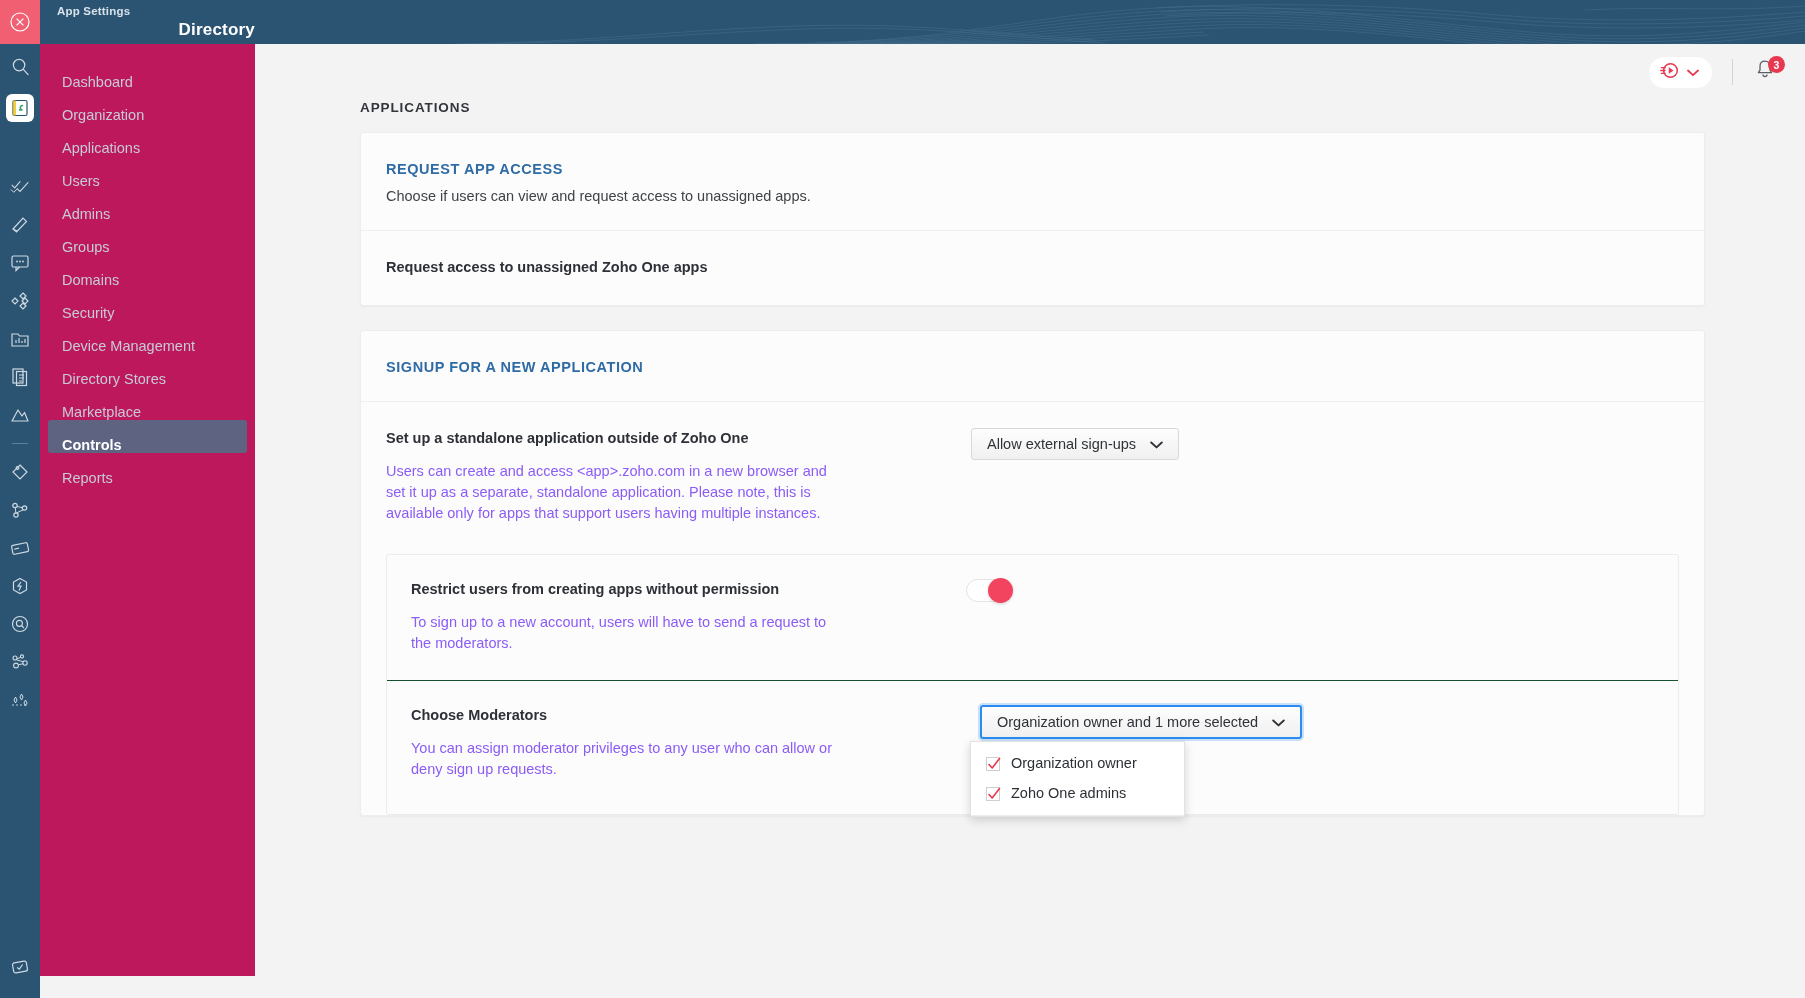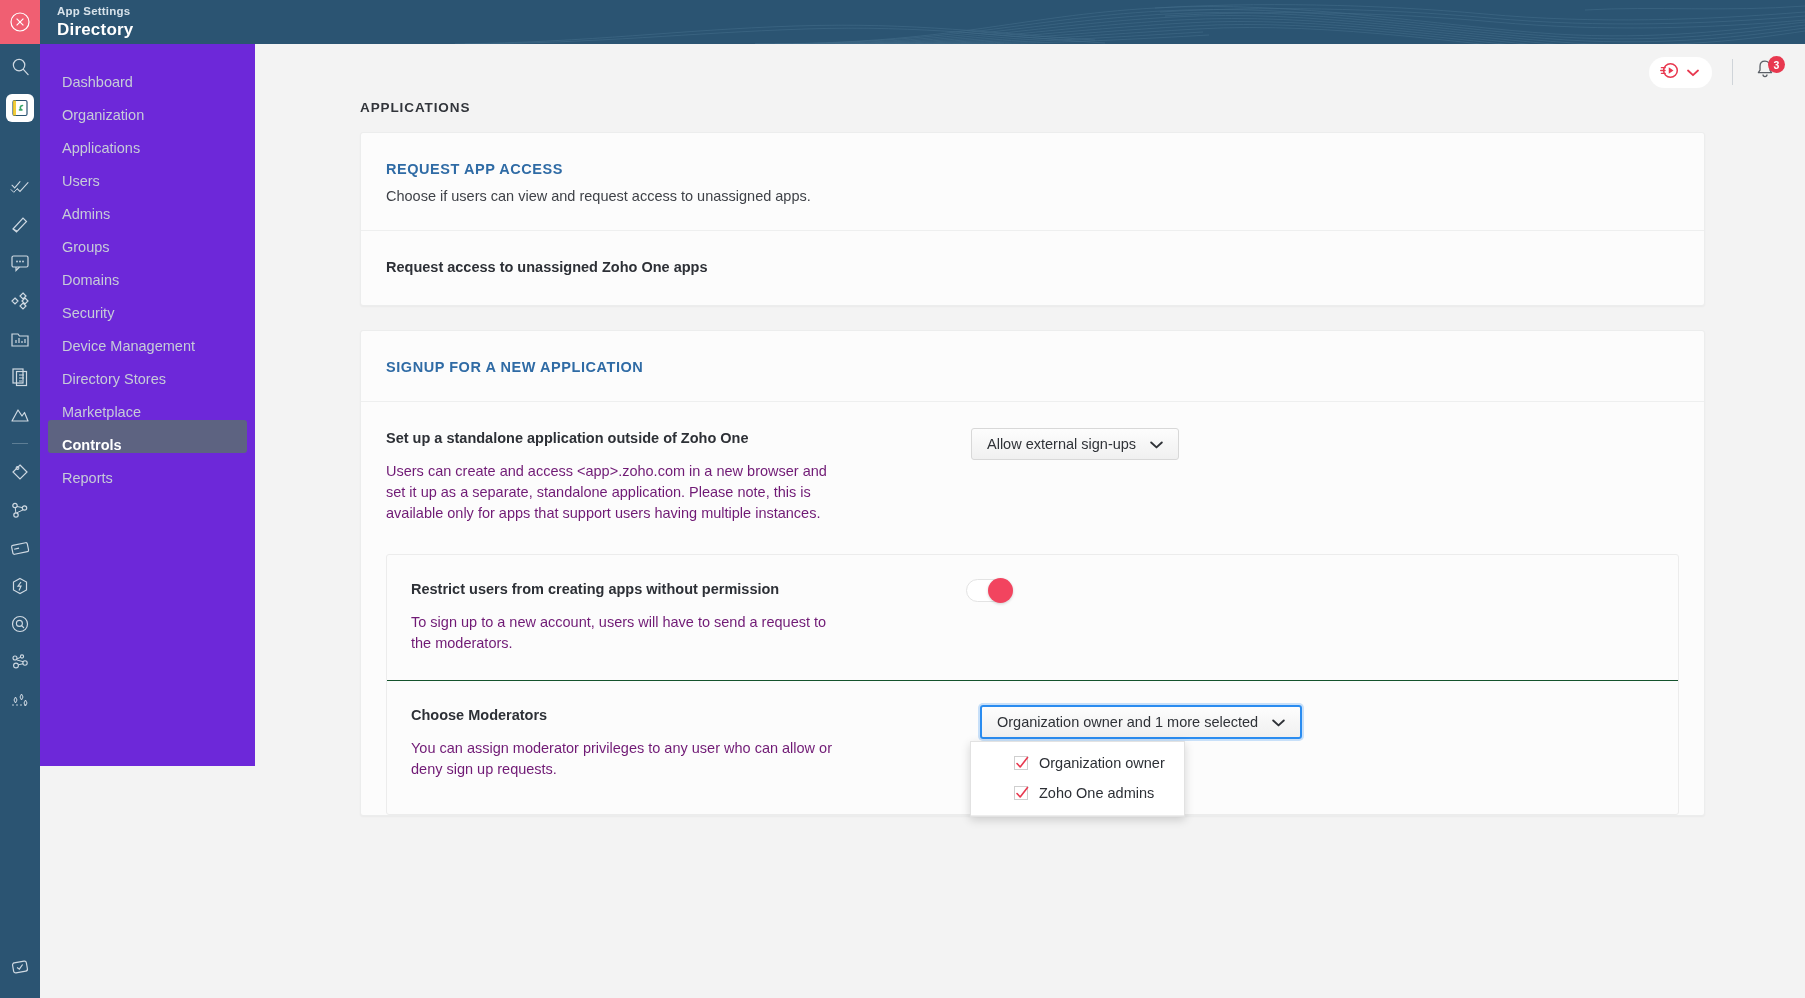--- a/index.html
+++ b/index.html
@@ -37,37 +37,38 @@
     background: #ffffff;
     width: 28px; height: 28px; border-radius: 6px;
     margin: 6px 0;
   }
   .rail-sep { width: 16px; height: 1px; background: #5e7e95; margin: 9px 0; }
   .rail-spacer { flex: 1 1 auto; }
 
   
   .sidebar {
     position: absolute; left: 40px; top: 0;
-    width: 215px; height: 766px;
-    background: #6d28d9;
+    width: 215px; height: 976px;
+    background: #be185d;
     z-index: 5;
   }
   .sidebar-head {
     height: 44px;
     background: #2b5472;
     padding: 4px 0 0 17px;
     overflow: hidden;
   }
   .sb-eyebrow {
     font-size: 11.5px; color: #d7e2ea; letter-spacing: .2px; line-height: 15px;
     font-weight: 600;
   }
   .sb-title {
     font-size: 17px; color: #ffffff; font-weight: bold; line-height: 22px;
     letter-spacing: .2px;
+    text-align: right;
   }
   .nav { padding-top: 13px; }
   .nav-item {
     height: 33px; margin: 0 8px;
     display: flex; align-items: flex-end;
     padding-left: 14px; border-radius: 3px;
     color: #c6cbd8; font-size: 14.5px; cursor: pointer;
   }
   .nav-item.active { background: #5d6381; color: #ffffff; font-weight: 600; }
 
@@ -128,21 +129,21 @@
   }
   .card-title {
     font-size: 14.5px; color: #2f6ba5; letter-spacing: .55px;
     font-weight: 600; margin-bottom: 9px;
   }
   .card-sub { font-size: 14.5px; color: #3f4248; line-height: 20px; }
   .card-body { padding: 26px 25px 28px 25px; display: flex; }
   .col-left { width: 560px; flex: none; }
   .col-right { flex: 1 1 auto; padding-left: 25px; }
   .row-title { font-size: 14.5px; font-weight: bold; color: #2d3036; line-height: 20px; }
-  .row-desc { font-size: 14.5px; color: #701a75; line-height: 21px; margin-top: 13px; max-width: 460px; }
+  .row-desc { font-size: 14.5px; color: #8b5cf6; line-height: 21px; margin-top: 13px; max-width: 460px; }
 
   .ddbtn {
     display: inline-flex; align-items: center; justify-content: center; gap: 14px;
     height: 32px; padding: 0 15px;
     background: linear-gradient(#fdfdfd,#f0f0f0);
     border: 1px solid #d8d8d8; border-radius: 3px;
     font-size: 14.5px; color: #2f3237; cursor: pointer;
     white-space: nowrap;
   }
   .ddbtn.focus {
@@ -181,22 +182,22 @@
   .menu {
     position: absolute; top: 36px; left: 14px;
     width: 215px;
     background: #ffffff;
     border: 1px solid #e2e2e2;
     box-shadow: 0 3px 9px rgba(0,0,0,.16);
     z-index: 40;
     padding: 6px 0 0 0;
   }
   .menu-item {
-    display: flex; align-items: center; gap: 11px;
-    padding: 7px 15px; font-size: 14.5px; color: #2d3036; cursor: pointer; margin-left: 28px;
+    display: flex; align-items: flex-end; gap: 11px;
+    padding: 7px 15px; font-size: 14.5px; color: #2d3036; cursor: pointer;
   }
   .chk {
     width: 14px; height: 14px; border: 1px solid #cfcfcf;
     background: #fff; position: relative; flex: none;
   }
   .chk svg { position: absolute; left: 0; top: -1px; }
   .menu-sep { height: 1px; background: #ededed; margin: 7px 0 0 0; }
   .menu-foot {
     display: flex; align-items: center; justify-content: space-between;
     padding: 13px 15px 13px 15px;

